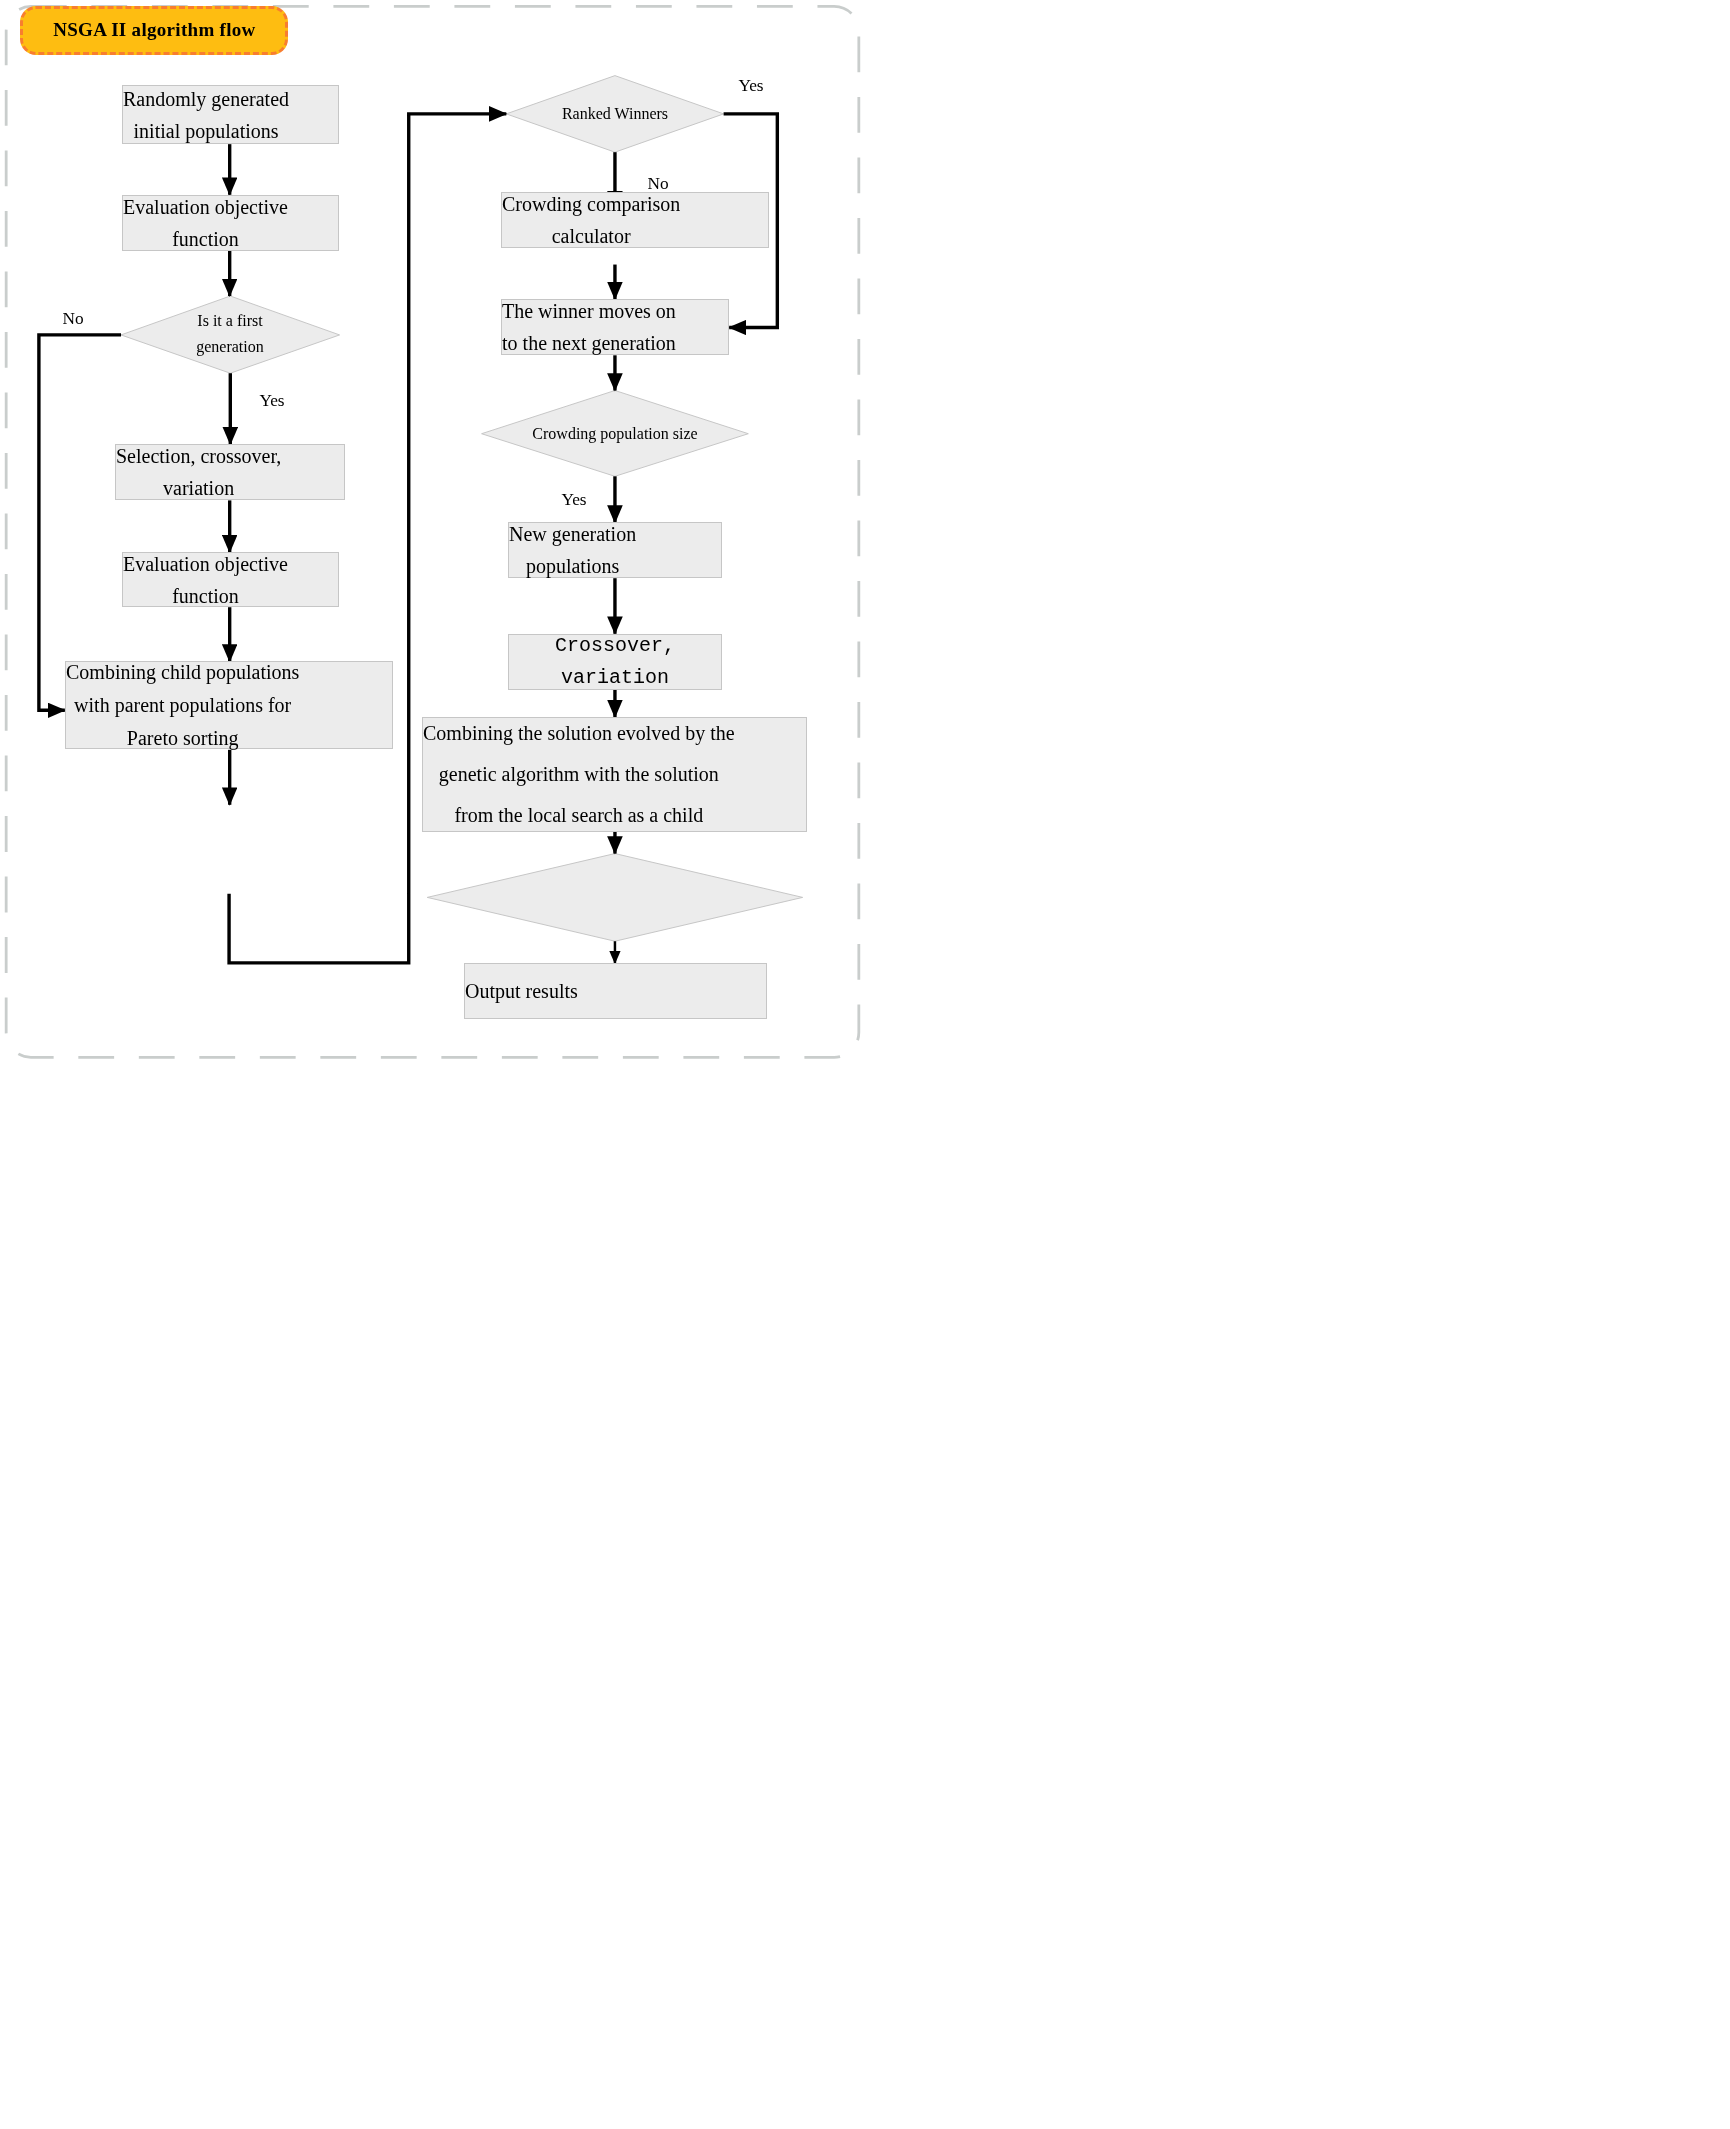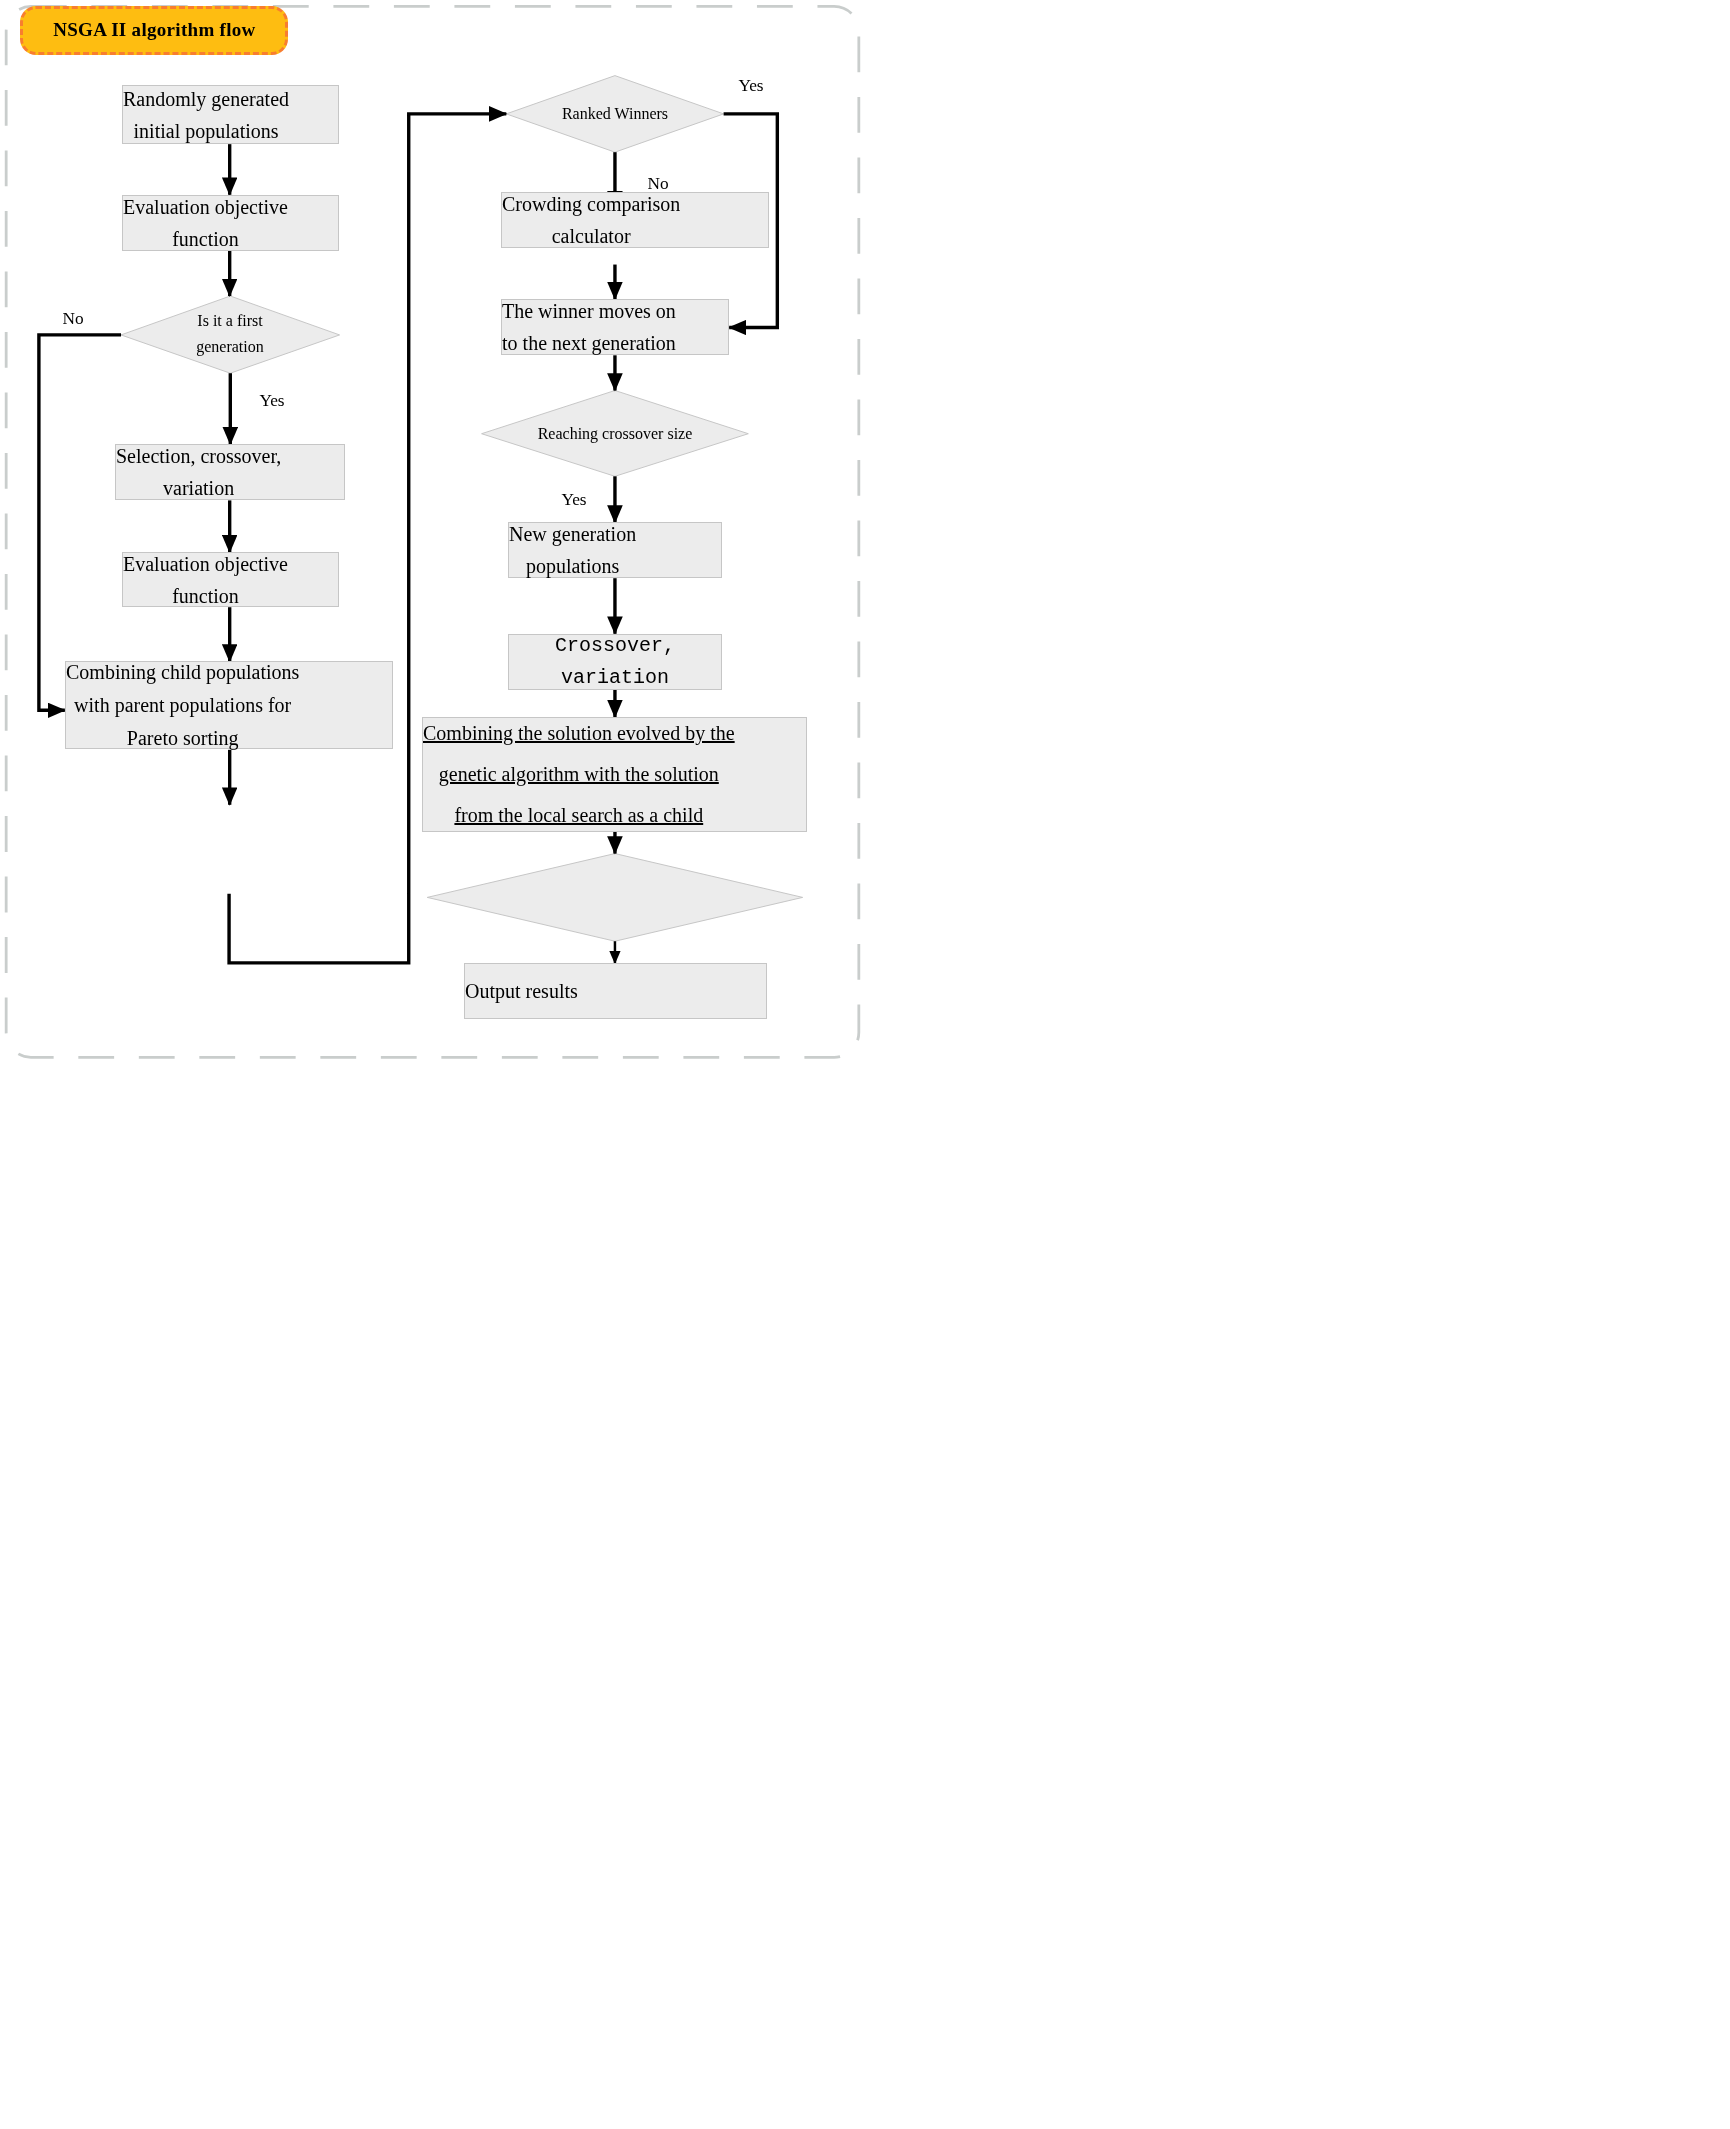--- a/index.html
+++ b/index.html
@@ -46,21 +46,21 @@
     justify-content: flex-start;
     text-align: center;
     font-size: 20px;
     line-height: 1.6;
     box-sizing: border-box;
   }
   .box span, .diamond-label span {
     white-space: pre-line;
   }
   .box.lh-3 { line-height: 1.65; }
-  .box.lh-k { line-height: 2.05; text-decoration: underline; }
+  .box.lh-k { line-height: 2.05; }
   .diamond-label {
     position: absolute;
     transform: translate(-50%, -50%);
     display: flex;
     align-items: center;
     justify-content: center;
     text-align: center;
     font-size: 16px;
     line-height: 1.6;
     pointer-events: none;
@@ -159,21 +159,21 @@
     <span>Crowding comparison
 calculator</span>
   </div>
 
   <div class="box" style="left:501px; top:299px; width:228px; height:56px;">
     <span>The winner moves on
 to the next generation</span>
   </div>
 
   <div class="diamond-label" style="left:615px; top:434px; width:259px;">
-    <span>Reaching crossover size</span>
+    <span>Crowding population size</span>
   </div>
 
   <div class="box" style="left:508px; top:522px; width:214px; height:56px;">
     <span>New generation
 populations</span>
   </div>
 
   <div class="box" style="left:508px; top:634px; width:214px; height:56px;font-family:Liberation Mono, monospace;">
     <span>Crossover, variation</span>
   </div>

